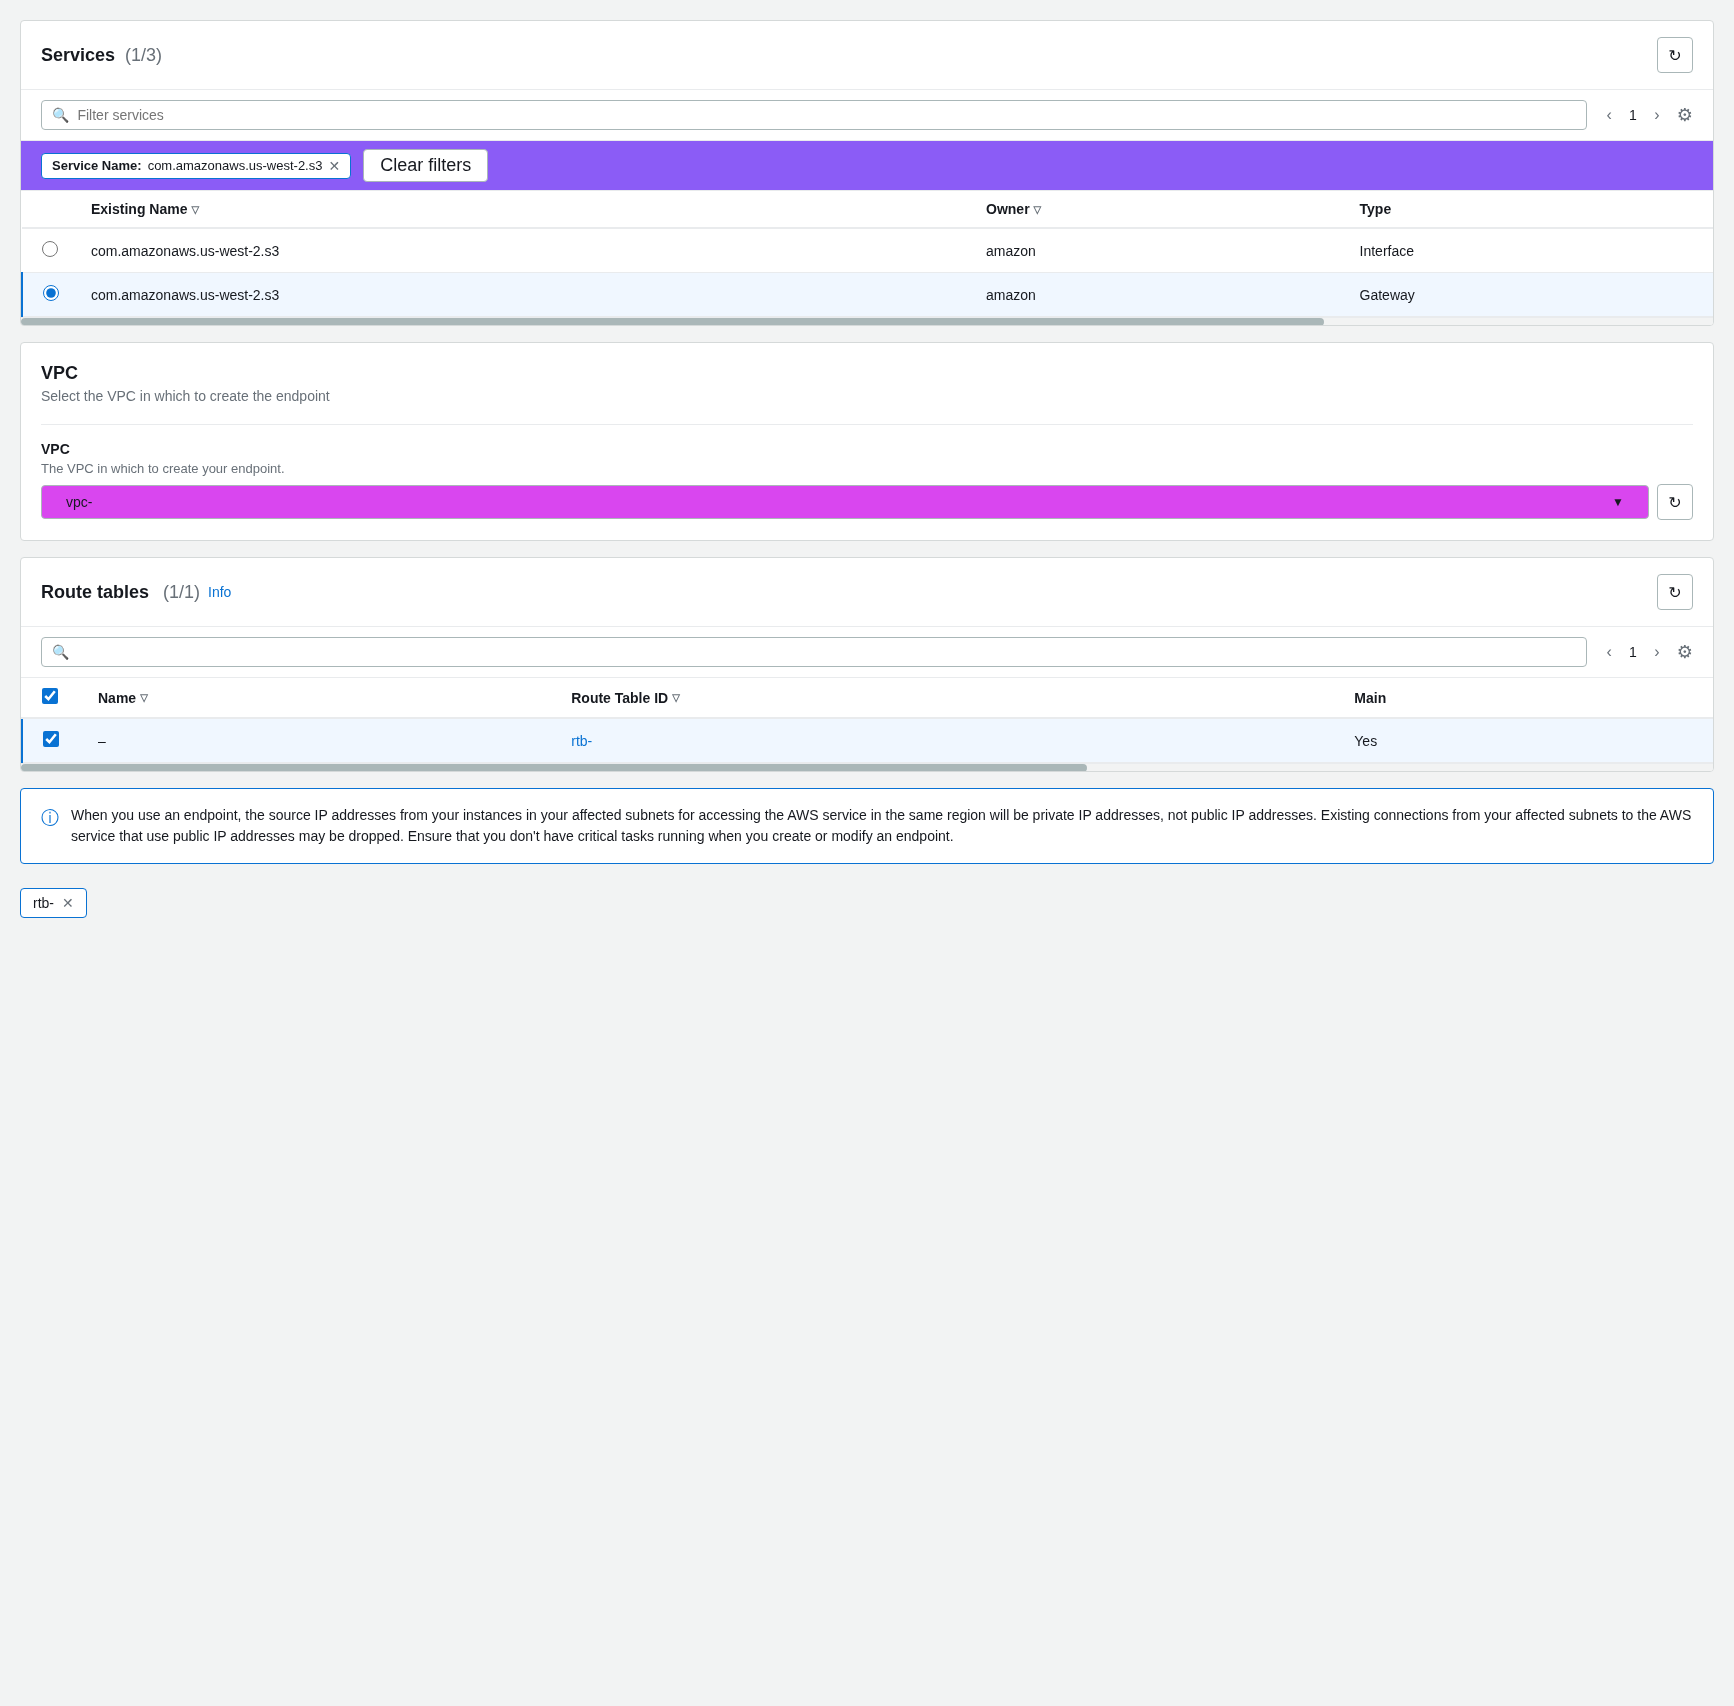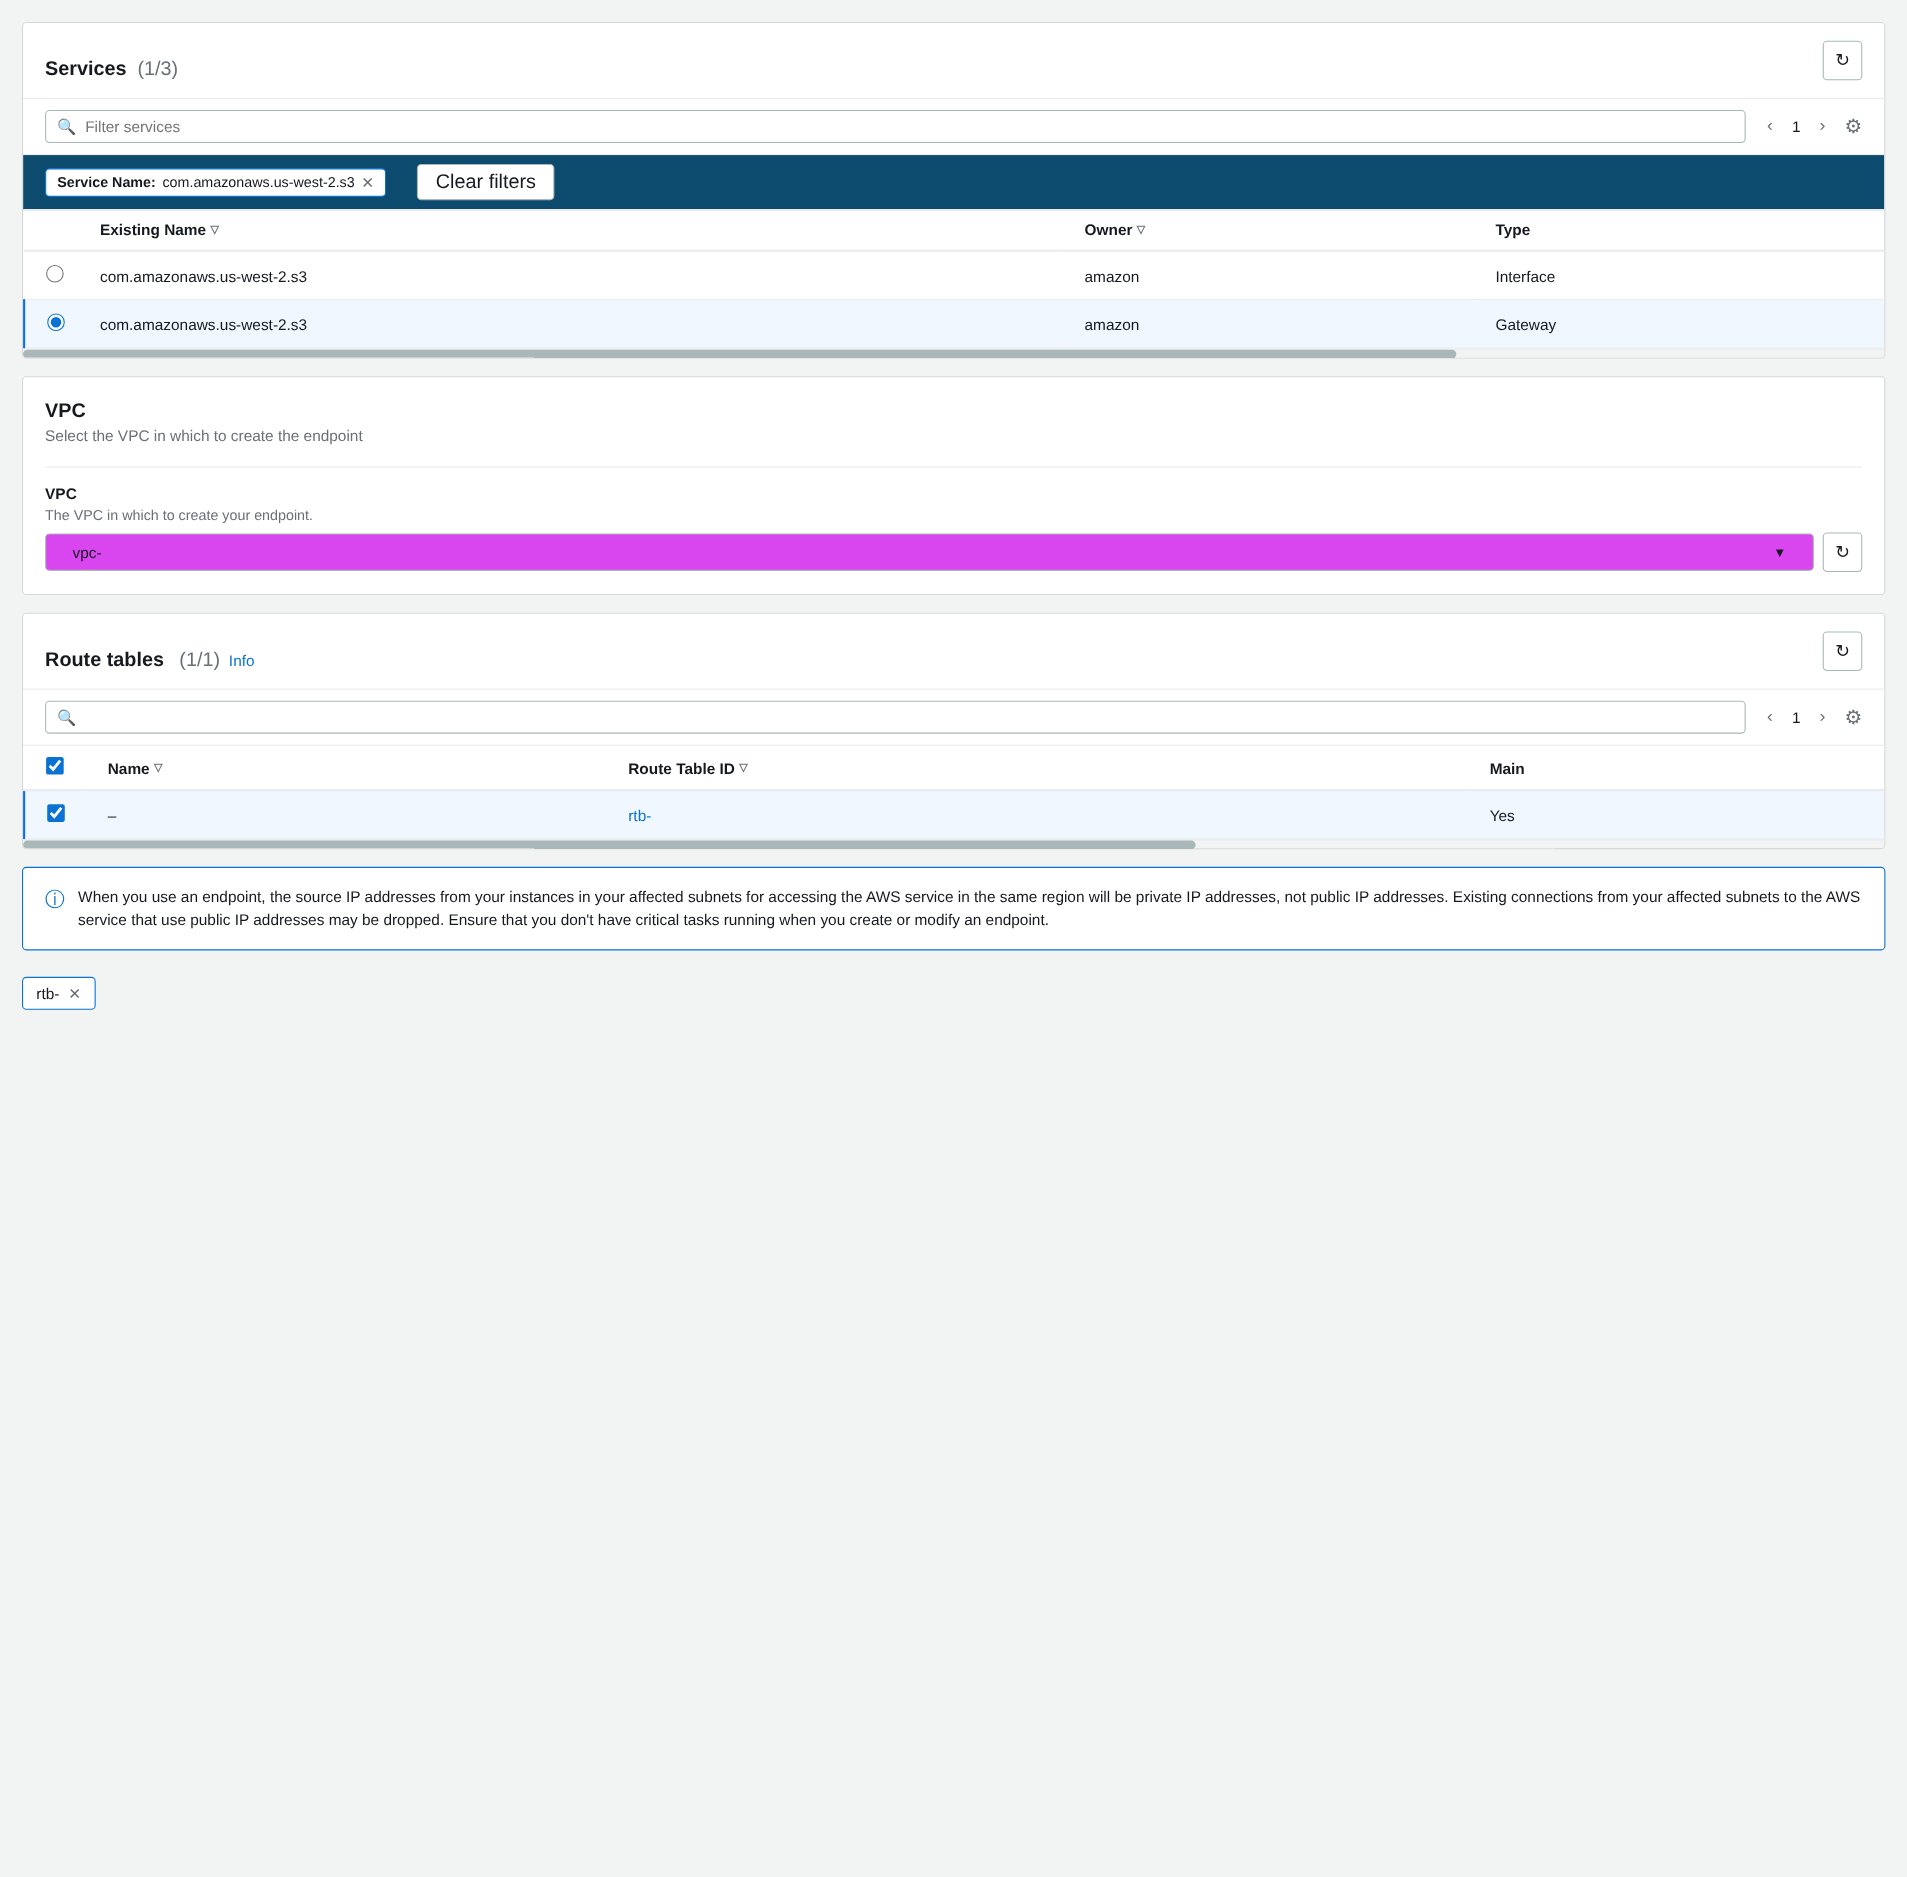--- a/index.html
+++ b/index.html
@@ -13,21 +13,21 @@
     .panel {
       background: #fff;
       border: 1px solid #d5d9d9;
       border-radius: 4px;
       margin-bottom: 16px;
       overflow: hidden;
     }
     .panel-header {
       padding: 16px 20px;
       display: flex;
-      align-items: flex-end;
+      align-items: center;
       justify-content: space-between;
       border-bottom: 1px solid #e9ebed;
     }
     .panel-title {
       font-size: 18px;
       font-weight: 700;
       color: #16191f;
     }
     .panel-count {
       font-size: 18px;
@@ -101,23 +101,23 @@
     }
     .settings-icon {
       color: #687078;
       font-size: 18px;
       cursor: pointer;
     }
     .filter-row {
       padding: 8px 20px;
       display: flex;
       align-items: center;
-      gap: 28px;
+      gap: 12px;
       border-bottom: 1px solid #e9ebed;
-      background: #0c4a6e;
+      background: #8b5cf6;
     }
     .filter-tag {
       border: 1px solid #0972d3;
       border-radius: 4px;
       padding: 4px 10px;
       font-size: 13px;
       display: flex;
       align-items: center;
       gap: 6px;
       color: #16191f;

